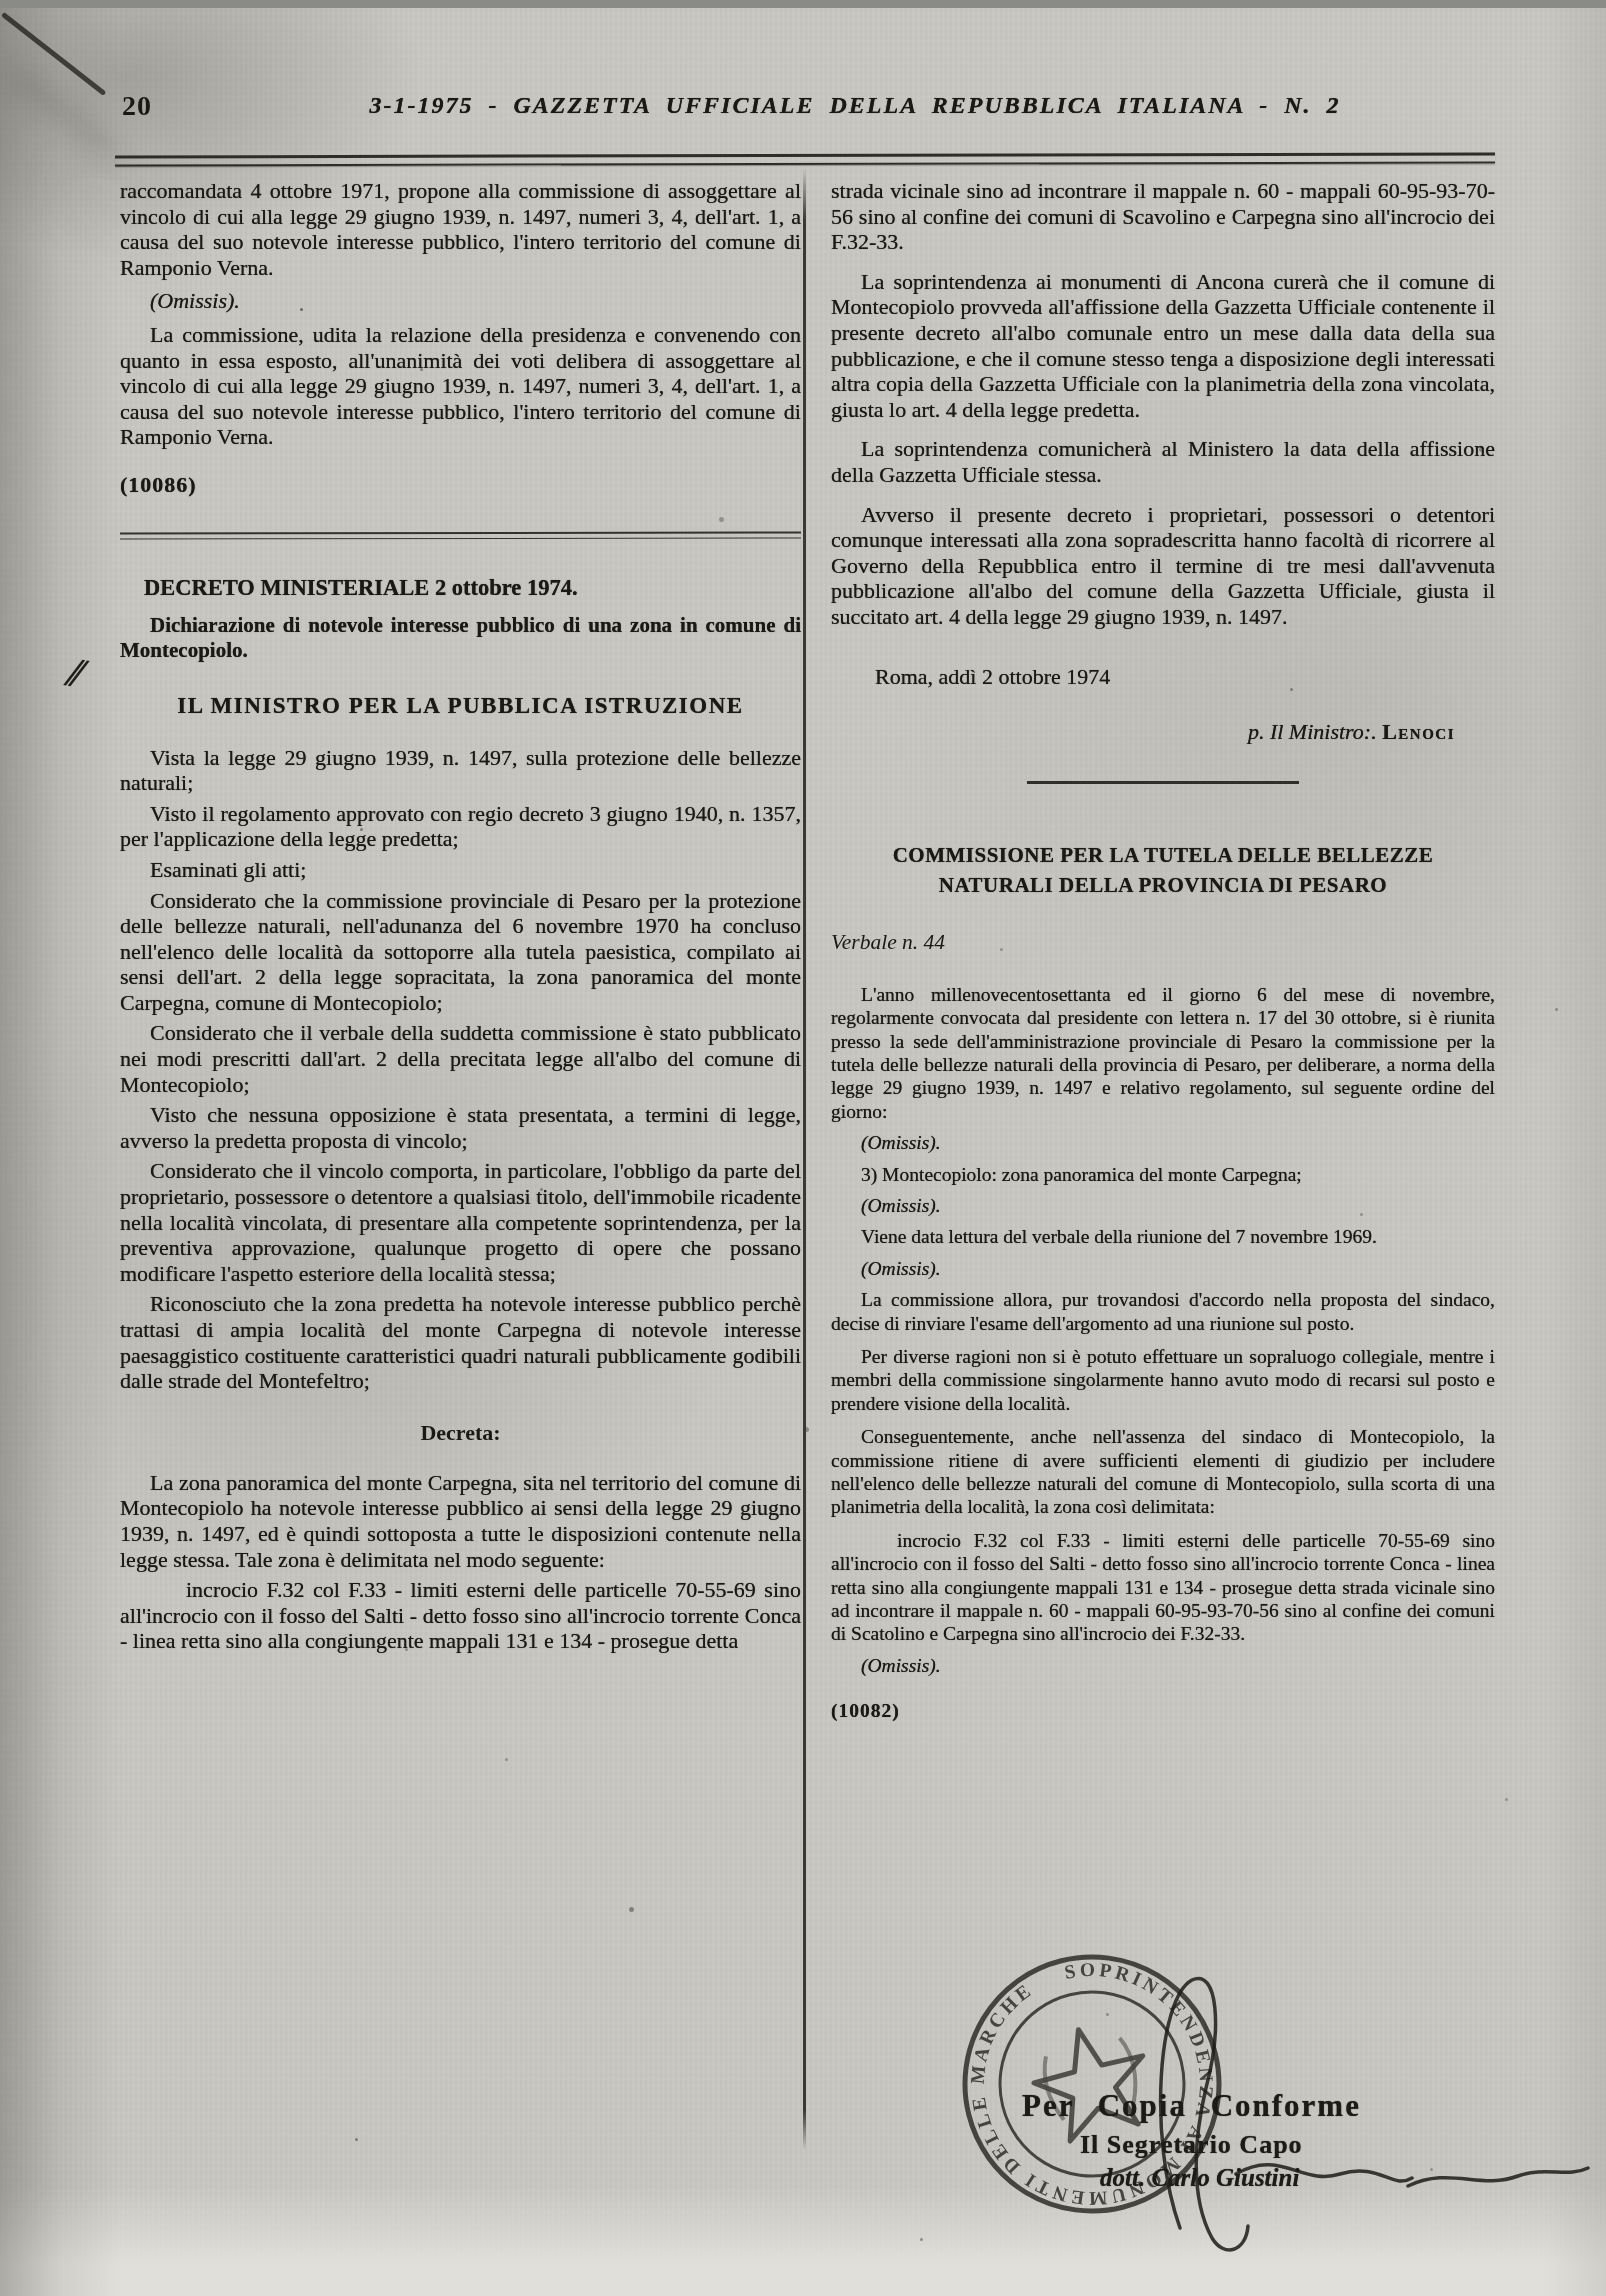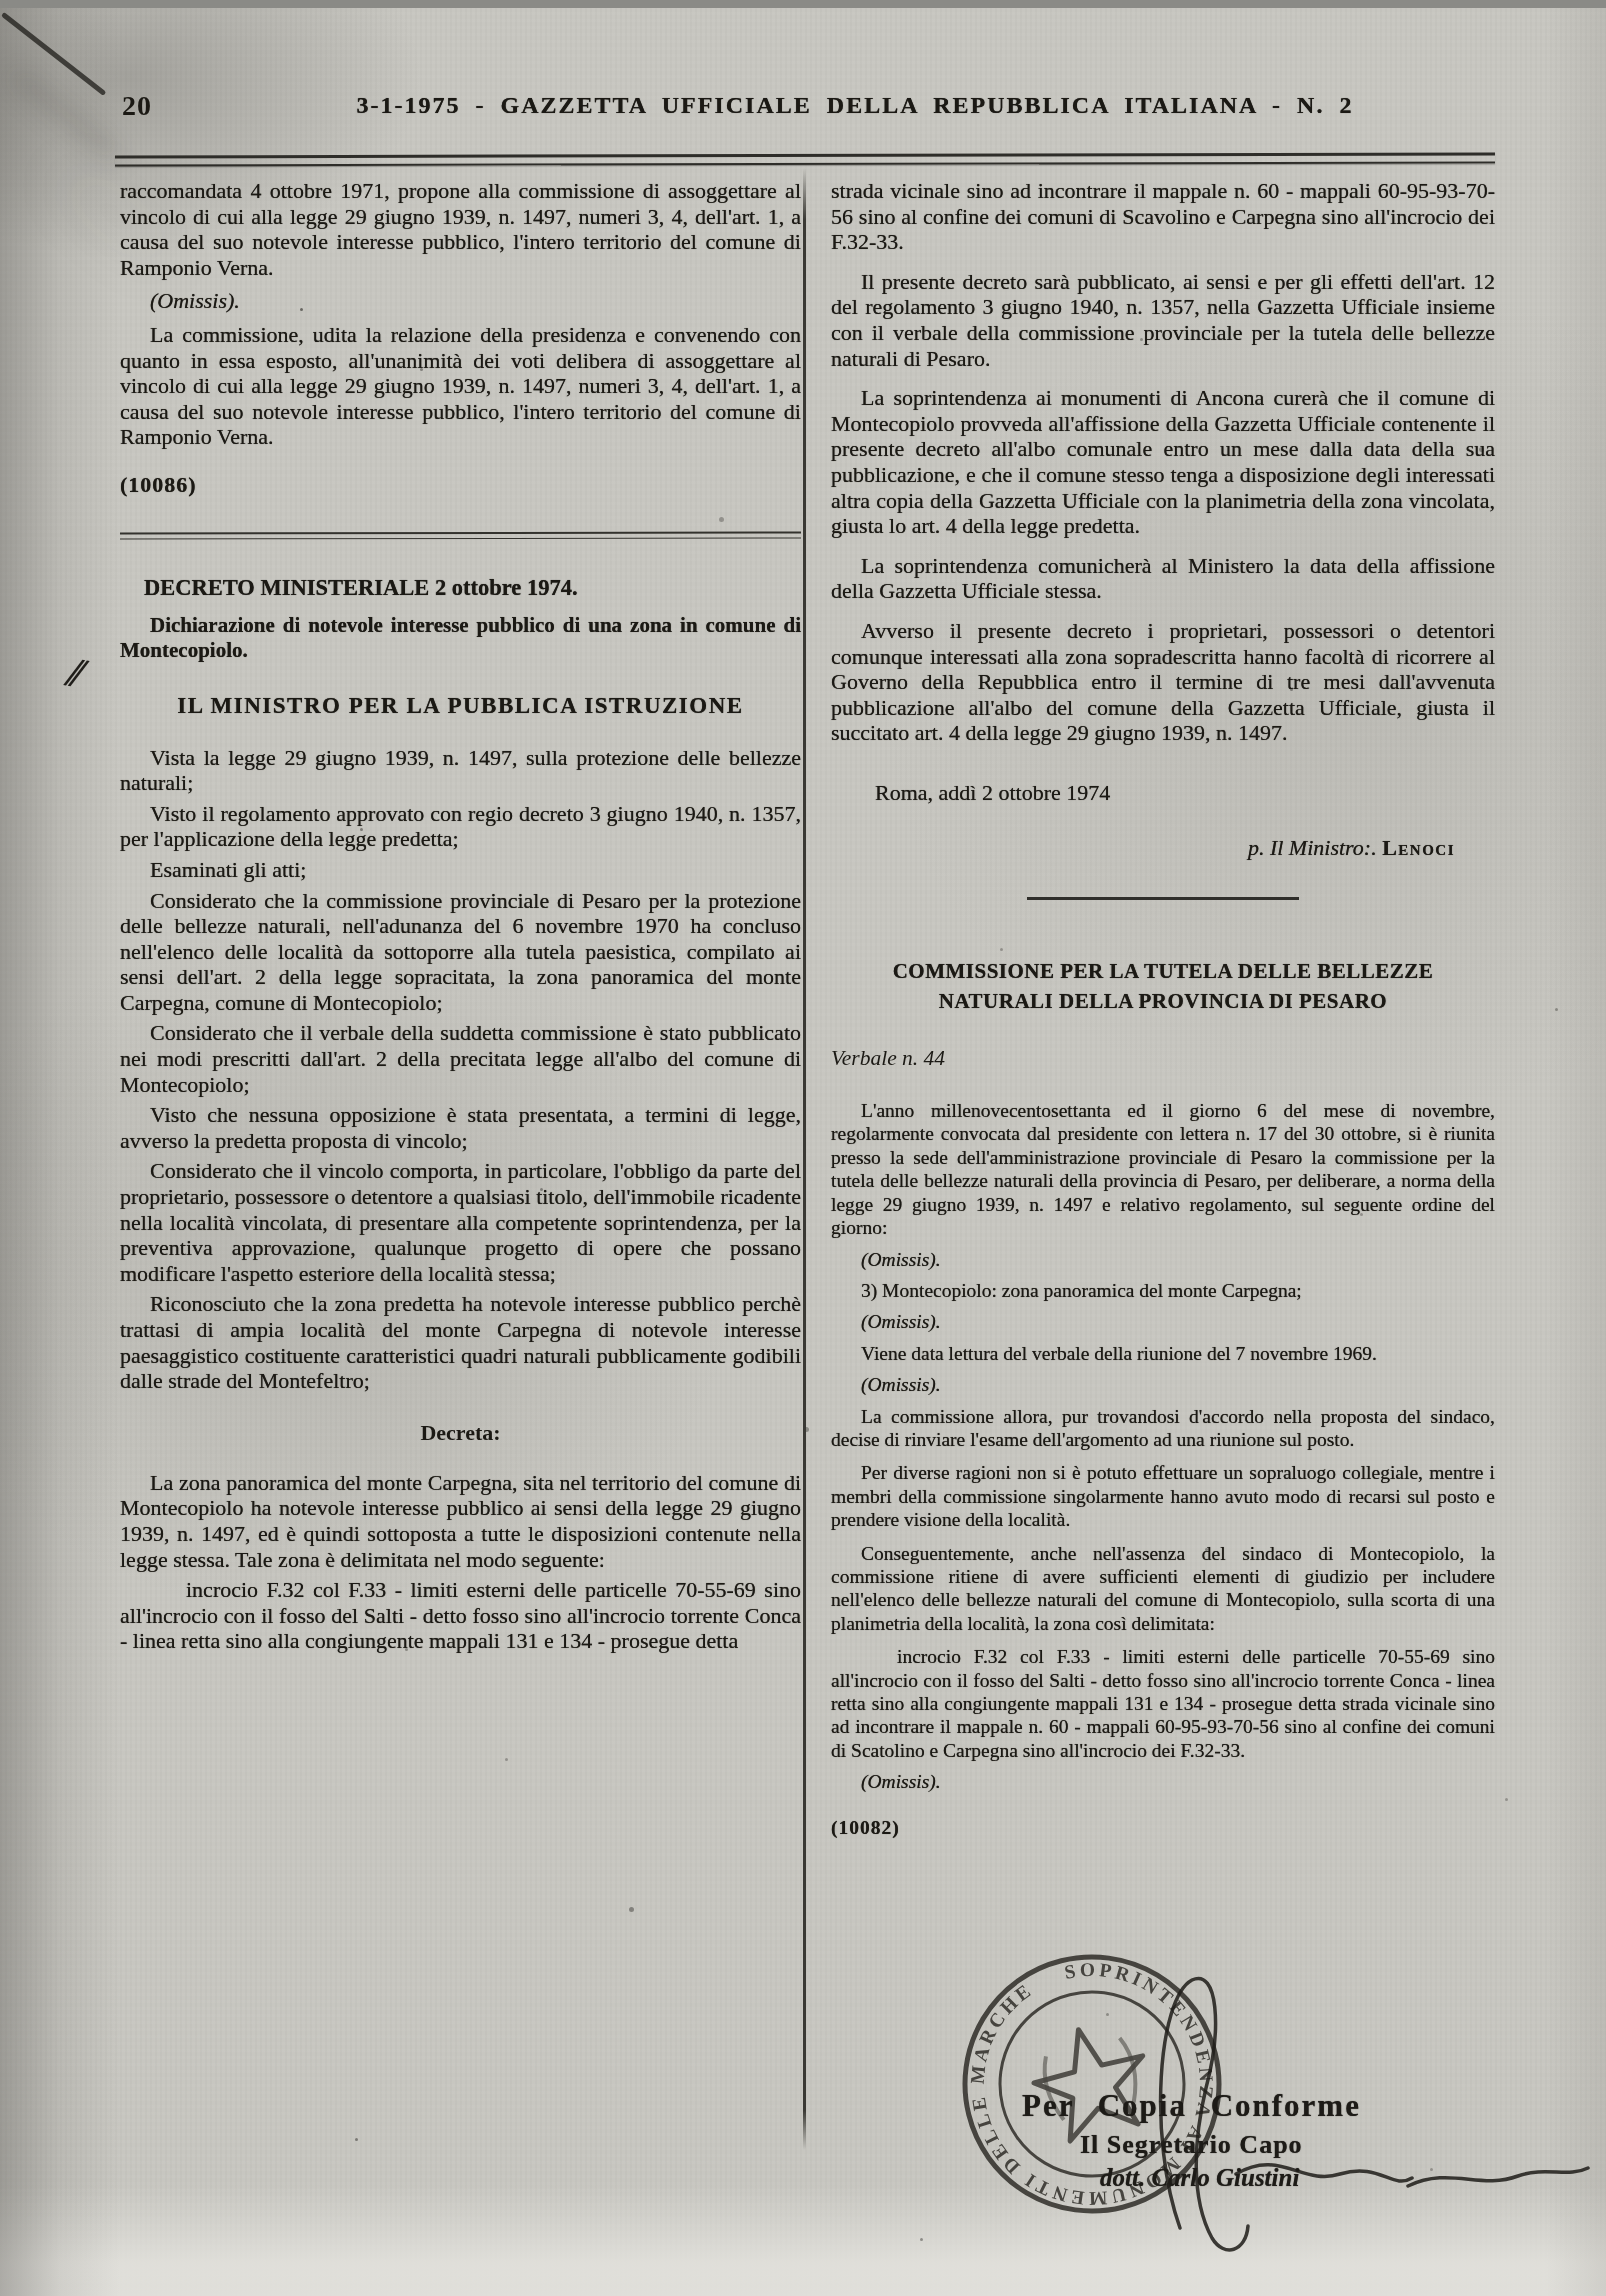--- a/index.html
+++ b/index.html
@@ -20,20 +20,21 @@
       repeating-linear-gradient(90deg, rgba(0,0,0,.018) 0 2px, rgba(0,0,0,0) 2px 5px),
       repeating-linear-gradient(0deg, rgba(255,255,255,.028) 0 3px, rgba(0,0,0,0) 3px 7px),
       #c7c6c0;
   }
   
   .page-number{position:absolute;left:122px;top:82px;font-size:28px;font-weight:bold;letter-spacing:1px;}
   .masthead{
     position:absolute;left:160px;top:84px;width:1390px;text-align:center;
     font-size:24px;font-weight:bold;letter-spacing:2px;word-spacing:7px;
     text-shadow:0 0 .7px rgba(20,18,14,.9);
+    font-style:italic;
   }
   .header-rule{
     position:absolute;left:115px;top:146px;width:1380px;height:6px;
     border-top:3.5px solid #2e2d29;border-bottom:2.5px solid #2e2d29;
     transform:rotate(-.12deg);
     box-shadow:0 1px 1px rgba(40,40,36,.35);
   }
   .col-divider{
     position:absolute;left:803px;top:160px;width:2.5px;height:1982px;
     background:linear-gradient(0deg, rgba(0,0,0,0), #3a3934 40px, #3a3934 1930px, rgba(0,0,0,0));
@@ -152,21 +153,20 @@
     <p class="t ind mt">Riconosciuto che la zona predetta ha notevole interesse pubblico perchè trattasi di ampia località del monte Carpegna di notevole interesse paesaggistico costituente caratteristici quadri naturali pubblicamente godibili dalle strade del Montefeltro;</p>
 
     <p class="decreta">Decreta:</p>
 
     <p class="t ind">La zona panoramica del monte Carpegna, sita nel territorio del comune di Montecopiolo ha notevole interesse pubblico ai sensi della legge 29 giugno 1939, n. 1497, ed è quindi sottoposta a tutte le disposizioni contenute nella legge stessa. Tale zona è delimitata nel modo seguente:</p>
     <p class="t ind2 mt">incrocio F.32 col F.33 - limiti esterni delle particelle 70-55-69 sino all'incrocio con il fosso del Salti - detto fosso sino all'incrocio torrente Conca - linea retta sino alla congiungente mappali 131 e 134 - prosegue detta</p>
   </div>
 
   <div class="col col-right">
     <p class="t flush">strada vicinale sino ad incontrare il mappale n. 60 - mappali 60-95-93-70-56 sino al confine dei comuni di Scavolino e Carpegna sino all'incrocio dei F.32-33.</p>
-    <p class="t ind" style="margin-top:14px">Il presente decreto sarà pubblicato, ai sensi e per gli effetti dell'art. 12 del regolamento 3 giugno 1940, n. 1357, nella Gazzetta Ufficiale insieme con il verbale della commissione provinciale per la tutela delle bellezze naturali di Pesaro.</p>
     <p class="t ind" style="margin-top:14px">La soprintendenza ai monumenti di Ancona curerà che il comune di Montecopiolo provveda all'affissione della Gazzetta Ufficiale contenente il presente decreto all'albo comunale entro un mese dalla data della sua pubblicazione, e che il comune stesso tenga a disposizione degli interessati altra copia della Gazzetta Ufficiale con la planimetria della zona vincolata, giusta lo art. 4 della legge predetta.</p>
     <p class="t ind" style="margin-top:14px">La soprintendenza comunicherà al Ministero la data della affissione della Gazzetta Ufficiale stessa.</p>
     <p class="t ind" style="margin-top:14px">Avverso il presente decreto i proprietari, possessori o detentori comunque interessati alla zona sopradescritta hanno facoltà di ricorrere al Governo della Repubblica entro il termine di tre mesi dall'avvenuta pubblicazione all'albo del comune della Gazzetta Ufficiale, giusta il succitato art. 4 della legge 29 giugno 1939, n. 1497.</p>
 
     <p class="t dateline">Roma, addì 2 ottobre 1974</p>
     <p class="t sigline">
       <span class="sig-pre">p. Il Ministro:.</span>
       <span class="sig-name">Lenoci</span>
     </p>
 

